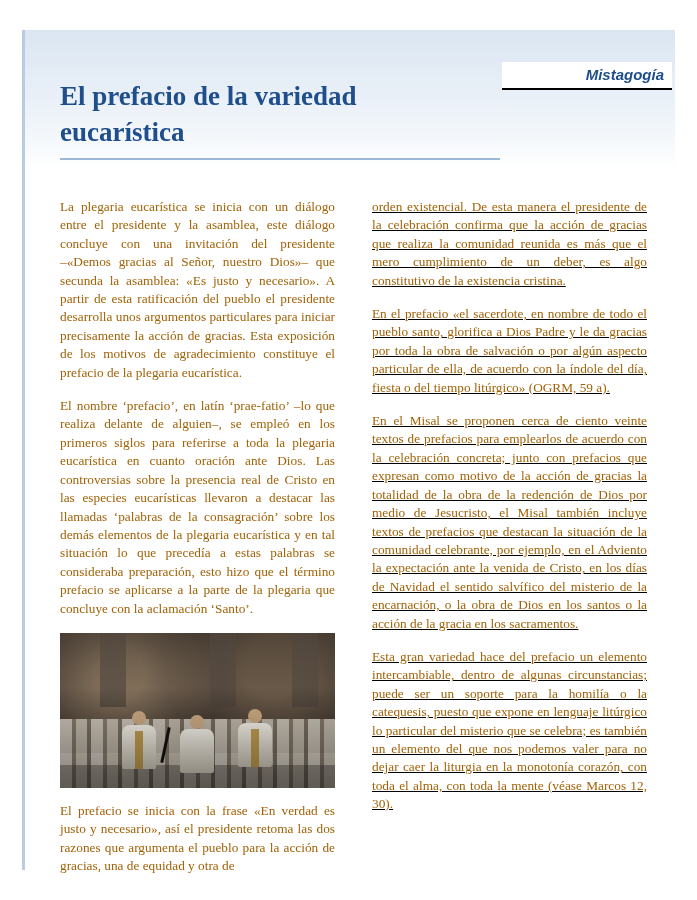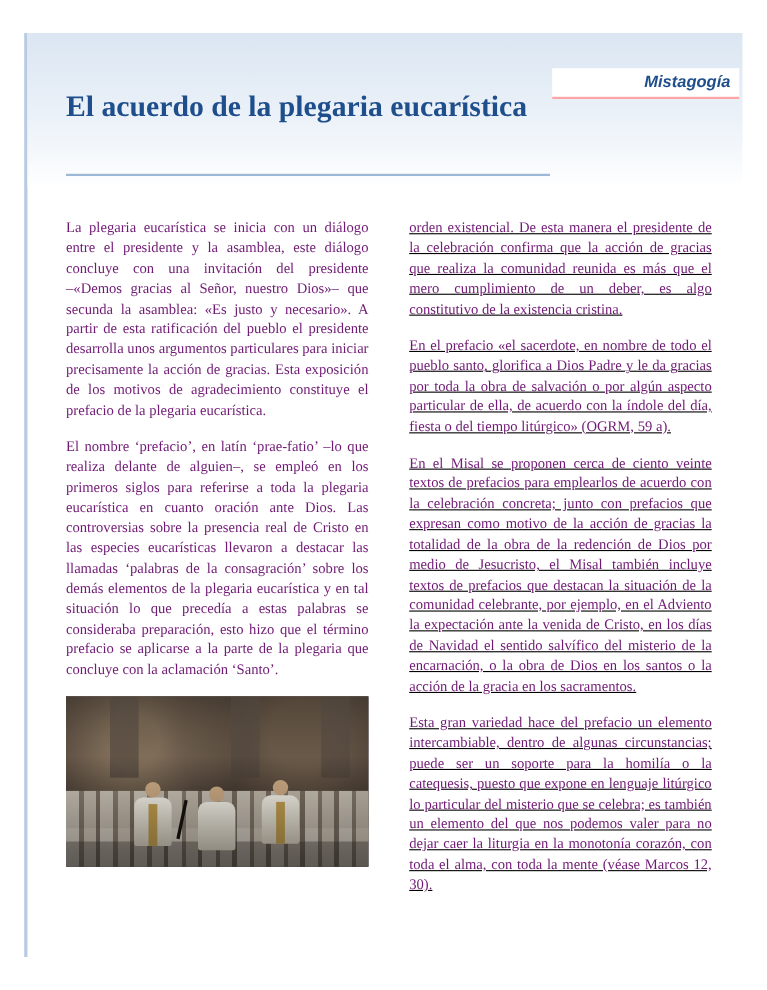--- a/index.html
+++ b/index.html
@@ -37,21 +37,21 @@
     height: 140px;
     background: linear-gradient(180deg, #dbe6f2 0%, #e8eff7 45%, #f3f7fb 75%, #ffffff 100%);
   }
   .section-tag {
     position: absolute;
     right: 25px;
     top: 62px;
     width: 170px;
     height: 28px;
     background: #ffffff;
-    border-bottom: 2px solid #fca5a5;
+    border-bottom: 2px solid #000000;
     color: #1f4e8c;
     font-family: "Liberation Sans", sans-serif;
     font-style: italic;
     font-weight: bold;
     font-size: 15px;
     text-align: right;
     line-height: 26px;
     padding-right: 8px;
     box-sizing: border-box;
   }
@@ -83,21 +83,21 @@
   }
   .col {
     position: absolute;
     top: 0;
     width: 275px;
   }
   .col-left { left: 0; }
   .col-right { left: 312px; text-decoration: underline; }
   p.body {
     margin: 0 0 15px 0;
-    color: #701a75;
+    color: #a16207;
     font-family: "Liberation Serif", serif;
     font-size: 13.3px;
     line-height: 18.4px;
     text-align: justify;
     text-justify: inter-word;
   }
   p.body.last { margin-bottom: 0; }
   .photo {
     width: 275px;
     height: 155px;
@@ -171,21 +171,21 @@
 <body>
 
 <div class="page">
 
   <div class="left-rule"></div>
 
   <div class="header-band"></div>
 
   <div class="section-tag">Mistagogía</div>
 
-  <div class="title">El acuerdo de la plegaria eucarística</div>
+  <div class="title">El prefacio de la variedad eucarística</div>
 
   <div class="title-rule"></div>
 
   <div class="columns">
 
     <div class="col col-left">
       <p class="body">La plegaria eucarística se inicia con un diálogo entre el presidente y la asamblea, este diálogo concluye con una invitación del presidente –«Demos gracias al Señor, nuestro Dios»– que secunda la asamblea: «Es justo y necesario». A partir de esta ratificación del pueblo el presidente desarrolla unos argumentos particulares para iniciar precisamente la acción de gracias. Esta exposición de los motivos de agradecimiento constituye el prefacio de la plegaria eucarística.</p>
       <p class="body">El nombre ‘prefacio’, en latín ‘prae-fatio’ –lo que realiza delante de alguien–, se empleó en los primeros siglos para referirse a toda la plegaria eucarística en cuanto oración ante Dios. Las controversias sobre la presencia real de Cristo en las especies eucarísticas llevaron a destacar las llamadas ‘palabras de la consagración’ sobre los demás elementos de la plegaria eucarística y en tal situación lo que precedía a estas palabras se consideraba preparación, esto hizo que el término prefacio se aplicarse a la parte de la plegaria que concluye con la aclamación ‘Santo’.</p>
 
       <div class="photo">
@@ -200,20 +200,21 @@
         <div class="vest" style="left:120px; top:96px;"></div>
         <div class="head" style="left:130px; top:82px;"></div>
         <div class="vest" style="left:178px; top:90px;"></div>
         <div class="head" style="left:188px; top:76px;"></div>
         <div class="stole" style="left:75px; top:98px;"></div>
         <div class="stole" style="left:191px; top:96px;"></div>
         <div class="mic" style="left:104px; top:94px;"></div>
         <div class="shade"></div>
       </div>
 
+      <p class="body last">El prefacio se inicia con la frase «En verdad es justo y necesario», así el presidente retoma las dos razones que argumenta el pueblo para la acción de gracias, una de equidad y otra de</p>
     </div>
 
     <div class="col col-right">
       <p class="body">orden existencial. De esta manera el presidente de la celebración confirma que la acción de gracias que realiza la comunidad reunida es más que el mero cumplimiento de un deber, es algo constitutivo de la existencia cristina.</p>
       <p class="body">En el prefacio «el sacerdote, en nombre de todo el pueblo santo, glorifica a Dios Padre y le da gracias por toda la obra de salvación o por algún aspecto particular de ella, de acuerdo con la índole del día, fiesta o del tiempo litúrgico» (OGRM, 59 a).</p>
       <p class="body">En el Misal se proponen cerca de ciento veinte textos de prefacios para emplearlos de acuerdo con la celebración concreta; junto con prefacios que expresan como motivo de la acción de gracias la totalidad de la obra de la redención de Dios por medio de Jesucristo, el Misal también incluye textos de prefacios que destacan la situación de la comunidad celebrante, por ejemplo, en el Adviento la expectación ante la venida de Cristo, en los días de Navidad el sentido salvífico del misterio de la encarnación, o la obra de Dios en los santos o la acción de la gracia en los sacramentos.</p>
       <p class="body last">Esta gran variedad hace del prefacio un elemento intercambiable, dentro de algunas circunstancias; puede ser un soporte para la homilía o la catequesis, puesto que expone en lenguaje litúrgico lo particular del misterio que se celebra; es también un elemento del que nos podemos valer para no dejar caer la liturgia en la monotonía corazón, con toda el alma, con toda la mente (véase Marcos 12, 30).</p>
     </div>
 
   </div>

